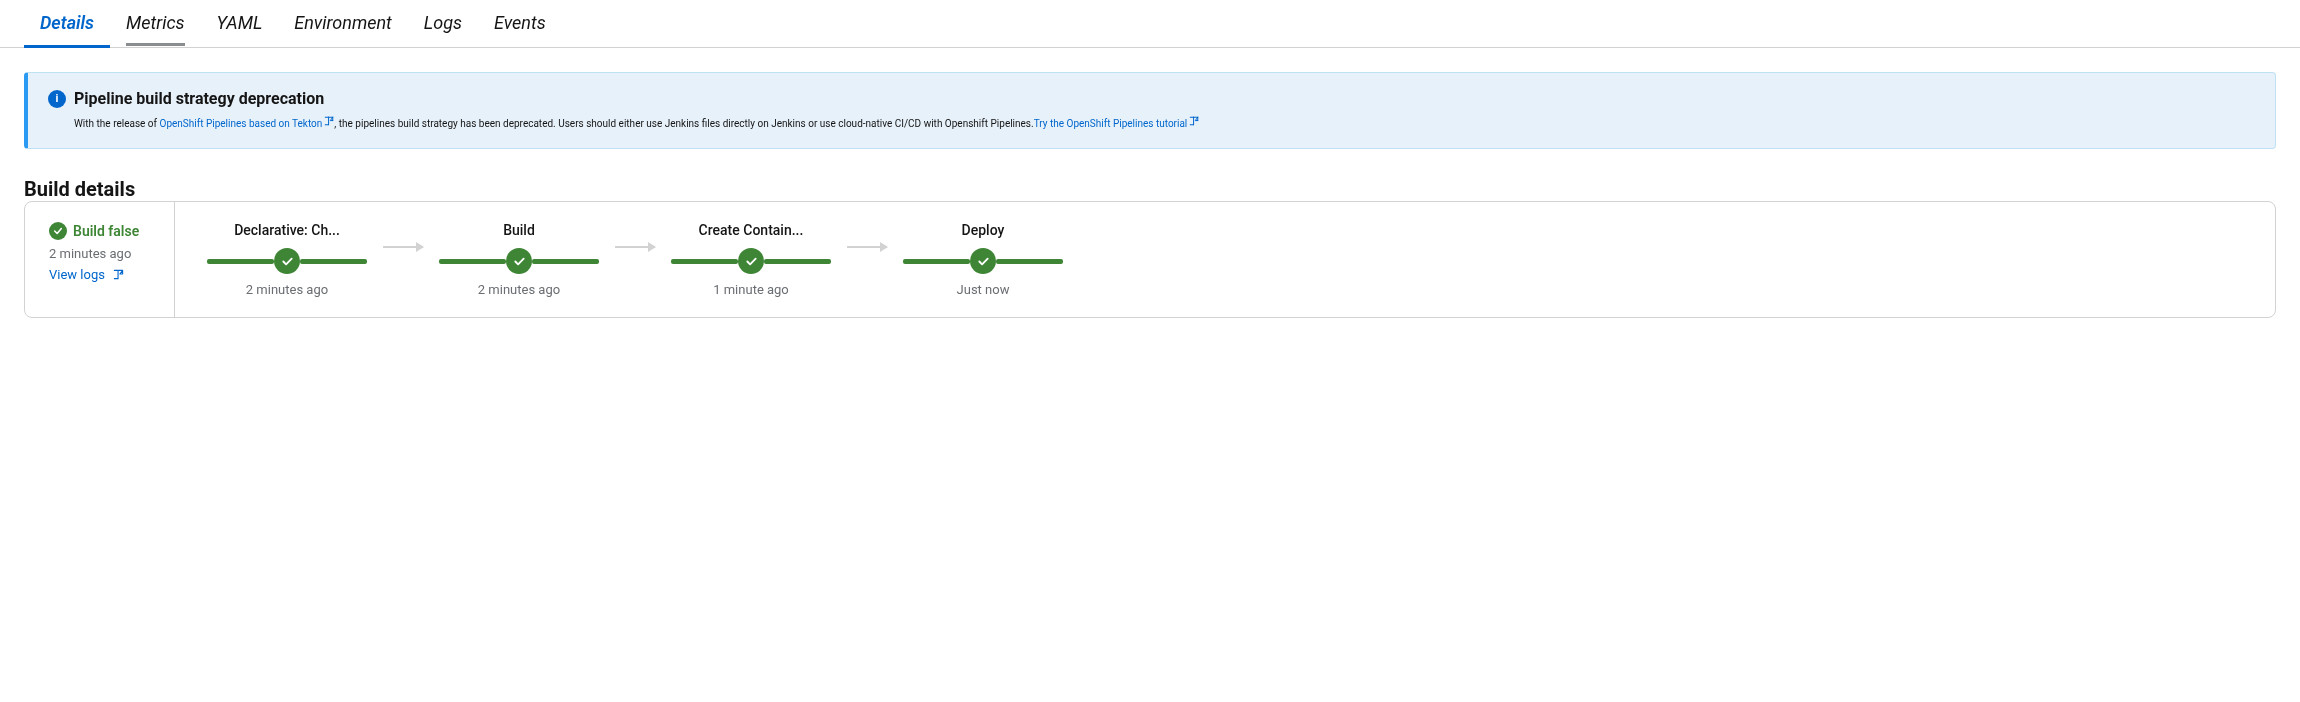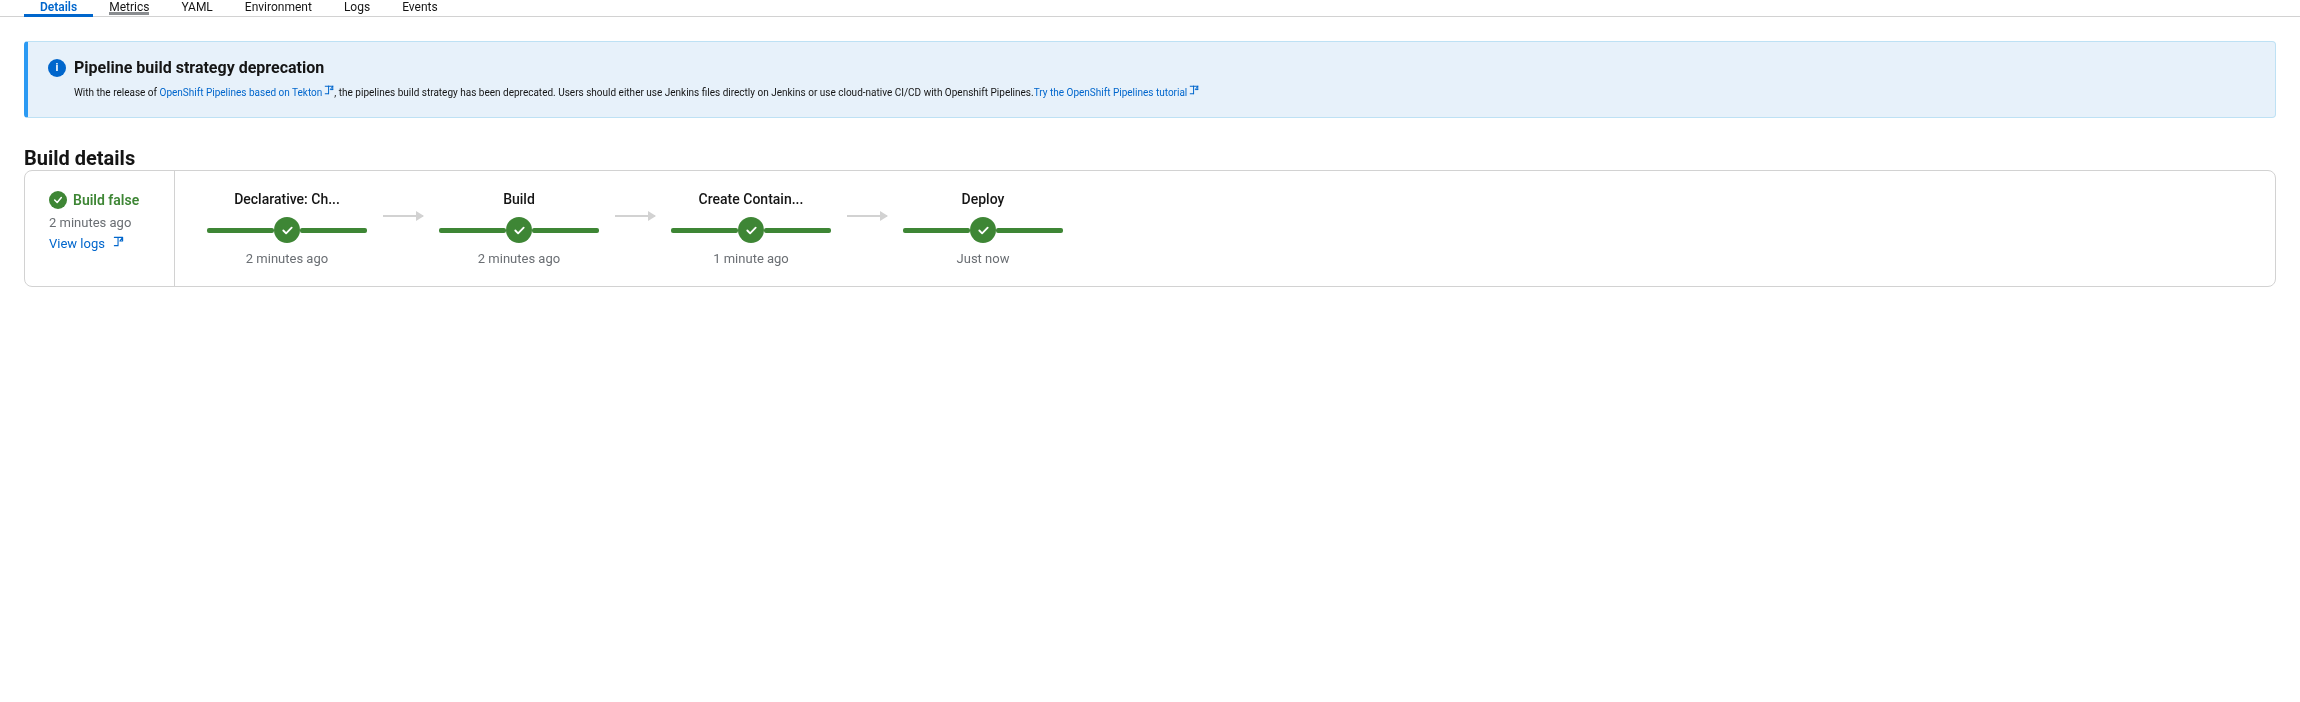--- a/index.html
+++ b/index.html
@@ -12,28 +12,29 @@
 
     
     .tabs-bar {
       display: flex;
       align-items: flex-end;
       border-bottom: 1px solid #d2d2d2;
       padding: 0 24px;
       gap: 0;
     }
     .tab-item {
-      padding: 0 16px;
-      font-size: 12px;
+      padding: 12px 16px;
+      font-size: 18px;
       color: #151515;
       cursor: pointer;
       position: relative;
       white-space: nowrap;
       border-bottom: 3px solid transparent;
       margin-bottom: -1px;
+      font-style: italic;
     }
     .tab-item.active {
       color: #0066cc;
       border-bottom: 3px solid #0066cc;
       font-weight: 600;
     }
 
     
     .main-content {
       padding: 24px 24px;
@@ -137,21 +138,21 @@
     .status-check-icon svg {
       width: 10px;
       height: 10px;
     }
     .build-time {
       font-size: 13px;
       color: #6a6e73;
     }
     .view-logs-link {
       display: flex;
-      align-items: flex-start;
+      align-items: center;
       gap: 8px;
       color: #0066cc;
       font-size: 13px;
       text-decoration: none;
       cursor: pointer;
     }
 
     
     .pipeline-stages {
       display: flex;

